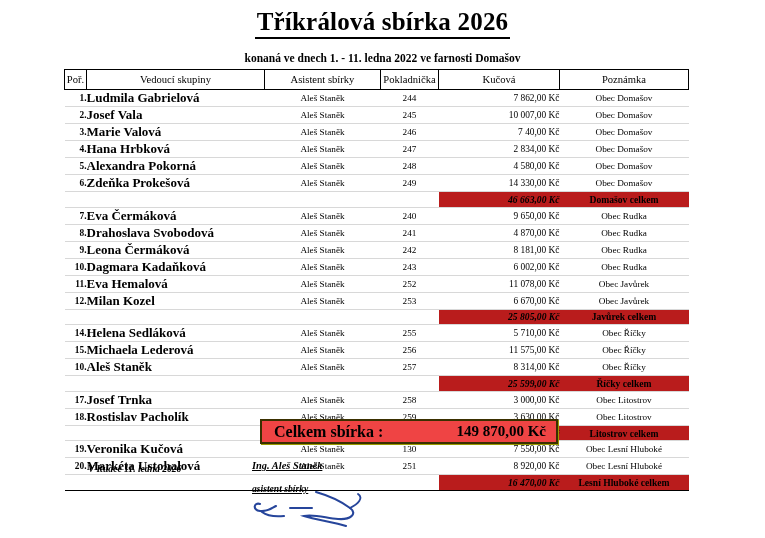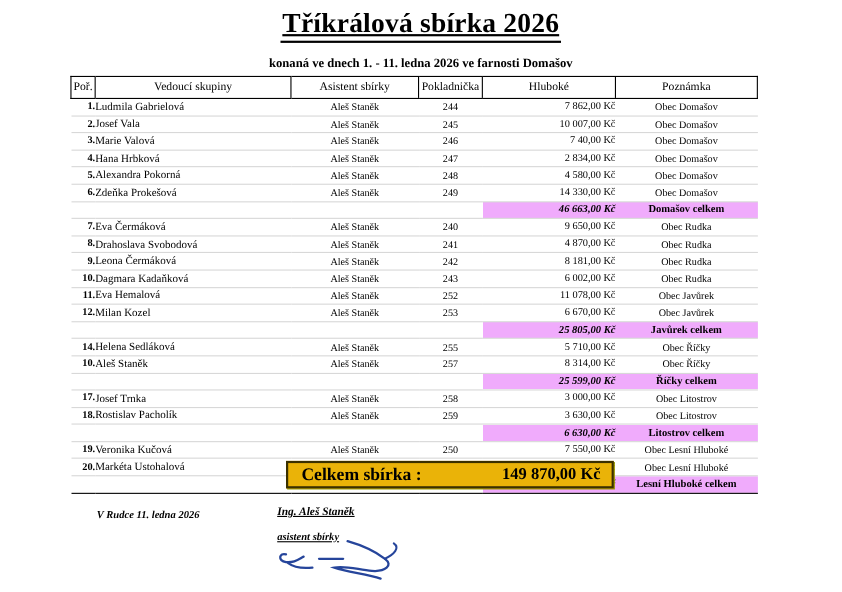--- a/index.html
+++ b/index.html
@@ -30,21 +30,20 @@
     width: 765px;
     text-align: center;
     font-size: 25px;
     font-weight: bold;
     letter-spacing: 0.2px;
   }
   .doc-title span {
     border-bottom: 2px solid #000;
     padding: 0 2px 1px 2px;
     display: inline-block;
-    text-decoration: underline;
   }
   .doc-subtitle {
     position: absolute;
     top: 52px;
     left: 0;
     width: 765px;
     text-align: center;
     font-size: 11.5px;
     font-weight: bold;
   }
@@ -90,22 +89,22 @@
     text-align: right;
     padding-right: 5px;
     font-weight: bold;
     font-size: 9.4px;
     border-left: 1px solid #000;
     border-right: 1px solid #bfbfbf;
   }
   td.c-leader {
     text-align: left;
     padding-left: 6px;
-    font-weight: normal;
-    font-size: 10px;
+    font-weight: bold;
+    font-size: 13px;
     border-right: 1px solid #bfbfbf;
   }
   td.c-assist {
     text-align: center;
     font-size: 9.2px;
     border-right: 1px solid #bfbfbf;
   }
   td.c-box {
     text-align: center;
     font-size: 9.2px;
@@ -122,37 +121,37 @@
     font-size: 9.2px;
     border-right: 1px solid #000;
   }
 
   tr.data td { border-bottom: 1px solid #d8d8d8; }
 
   
   tr.subtotal td { border-bottom: 1px solid #d8d8d8; }
   tr.subtotal td.c-amount,
   tr.subtotal td.c-note {
-    background: #f0abfc;
+    background: #b91c1c;
     font-weight: bold;
     font-style: italic;
   }
   tr.subtotal td.c-amount { font-size: 9.6px; }
   tr.subtotal td.c-note   { font-size: 9.6px; font-style: normal; }
 
   tr.lastrow td { border-bottom: 1.2px solid #000; }
 
   
   .grand-total {
     position: absolute;
     left: 260px;
     top: 419px;
     width: 298px;
     height: 25px;
-    background: #eab308;
+    background: #ef4444;
     border: 2.2px solid #3a3000;
     box-shadow: 1px 1px 0 #9a9a00;
     display: flex;
     align-items: center;
     justify-content: space-between;
     box-sizing: border-box;
     padding: 0 10px 0 12px;
   }
   .grand-total .gt-label {
     font-size: 16px;
@@ -198,39 +197,39 @@
 </style>
 </head>
 <body>
 
 <div class="page">
 
   <div class="doc-title">
     <span>Tříkrálová  sbírka 2026</span>
   </div>
 
-  <div class="doc-subtitle">konaná  ve dnech  1. - 11. ledna  2026  ve farnosti  Domašov</div>
+  <div class="doc-subtitle">konaná  ve dnech  1. - 11. ledna  2022  ve farnosti  Domašov</div>
 
   <div class="table-wrap">
     <table class="sheet">
       <colgroup>
         <col style="width:22px">
         <col style="width:178px">
         <col style="width:116px">
         <col style="width:58px">
         <col style="width:121px">
         <col style="width:129px">
       </colgroup>
       <thead>
         <tr class="hdr">
           <th class="first">Poř.</th>
           <th class="sep">Vedoucí  skupiny</th>
           <th class="sep">Asistent sbírky</th>
           <th class="sep">Pokladnička</th>
-          <th class="sep">Hluboké</th>
+          <th class="sep">Kučová</th>
           <th class="sep last">Poznámka</th>
         </tr>
       </thead>
       <tbody>
           <tr class="data">
             <td class="c-no">1.</td>
             <td class="c-leader">Ludmila Gabrielová</td>
             <td class="c-assist">Aleš Staněk</td>
             <td class="c-box">244</td>
             <td class="c-amount">7 862,00 Kč</td>
@@ -342,20 +341,28 @@
           </tr>
           <tr class="data">
             <td class="c-no">14.</td>
             <td class="c-leader">Helena Sedláková</td>
             <td class="c-assist">Aleš Staněk</td>
             <td class="c-box">255</td>
             <td class="c-amount">5 710,00 Kč</td>
             <td class="c-note">Obec  Říčky</td>
           </tr>
           <tr class="data">
+            <td class="c-no">15.</td>
+            <td class="c-leader">Michaela Lederová</td>
+            <td class="c-assist">Aleš Staněk</td>
+            <td class="c-box">256</td>
+            <td class="c-amount">11 575,00 Kč</td>
+            <td class="c-note">Obec  Říčky</td>
+          </tr>
+          <tr class="data">
             <td class="c-no">10.</td>
             <td class="c-leader">Aleš Staněk</td>
             <td class="c-assist">Aleš Staněk</td>
             <td class="c-box">257</td>
             <td class="c-amount">8 314,00 Kč</td>
             <td class="c-note">Obec  Říčky</td>
           </tr>
           <tr class="subtotal">
             <td class="c-no"></td>
             <td class="c-leader"></td>
@@ -385,21 +392,21 @@
             <td class="c-leader"></td>
             <td class="c-assist"></td>
             <td class="c-box"></td>
             <td class="c-amount">6 630,00 Kč</td>
             <td class="c-note">Litostrov  celkem</td>
           </tr>
           <tr class="data">
             <td class="c-no">19.</td>
             <td class="c-leader">Veronika Kučová</td>
             <td class="c-assist">Aleš Staněk</td>
-            <td class="c-box">250</td>
+            <td class="c-box">130</td>
             <td class="c-amount">7 550,00 Kč</td>
             <td class="c-note">Obec Lesní Hluboké</td>
           </tr>
           <tr class="data">
             <td class="c-no">20.</td>
             <td class="c-leader">Markéta Ustohalová</td>
             <td class="c-assist">Aleš Staněk</td>
             <td class="c-box">251</td>
             <td class="c-amount">8 920,00 Kč</td>
             <td class="c-note">Obec Lesní Hluboké</td>

